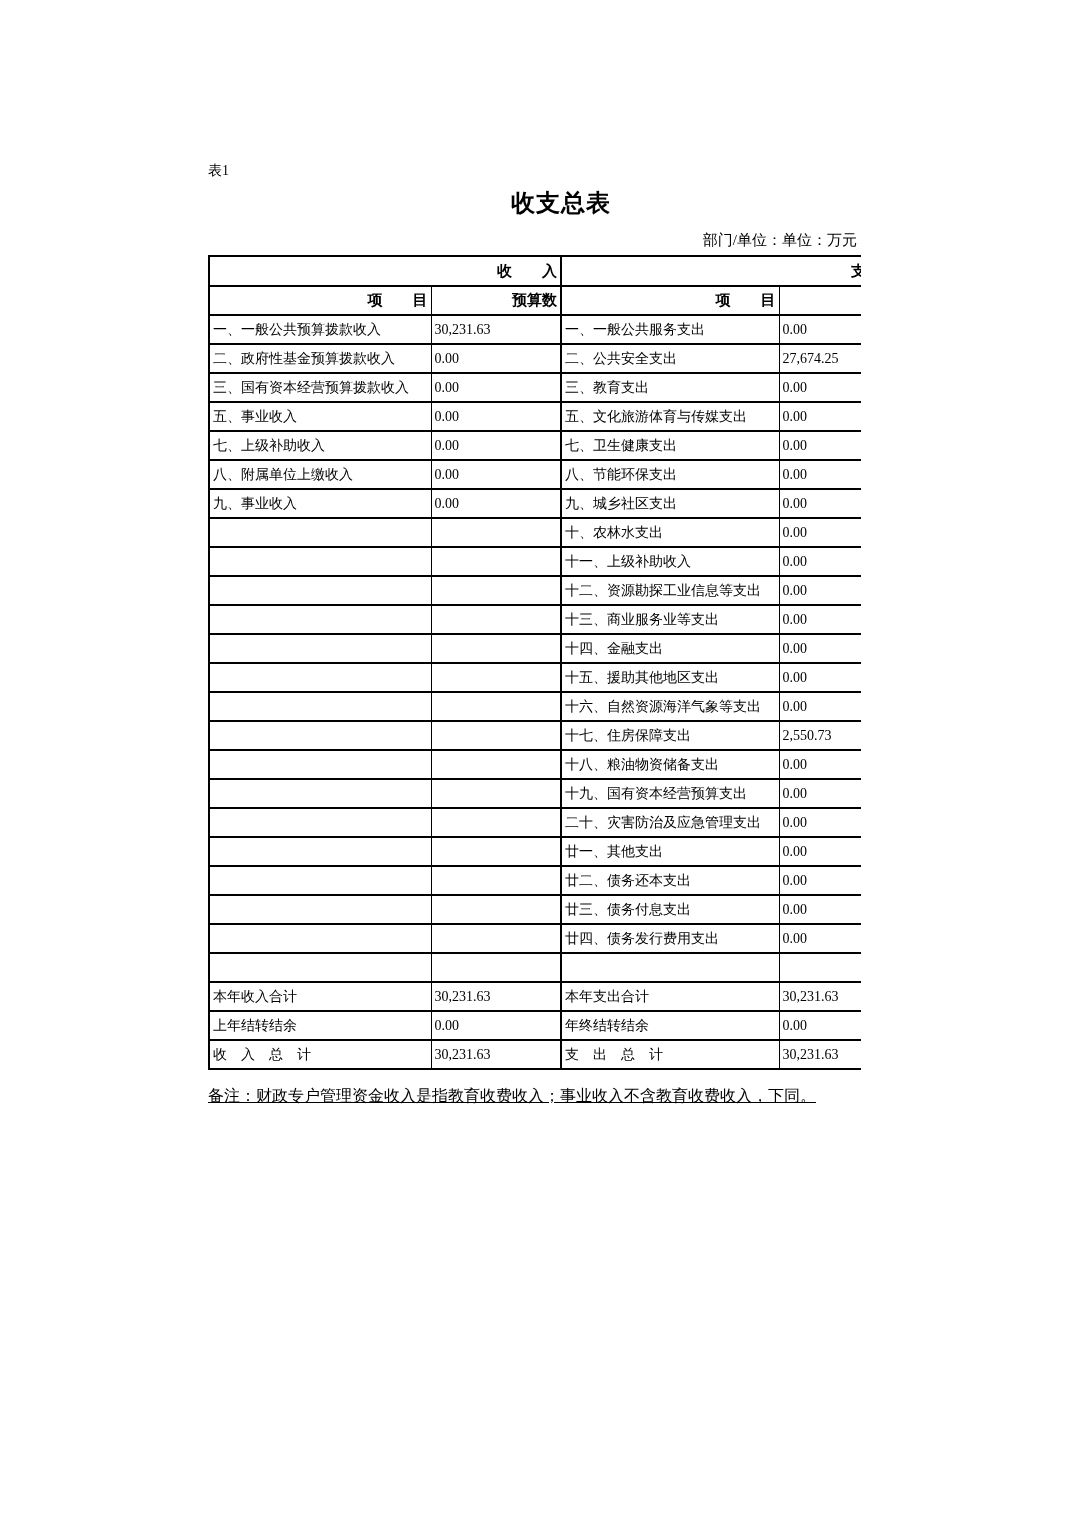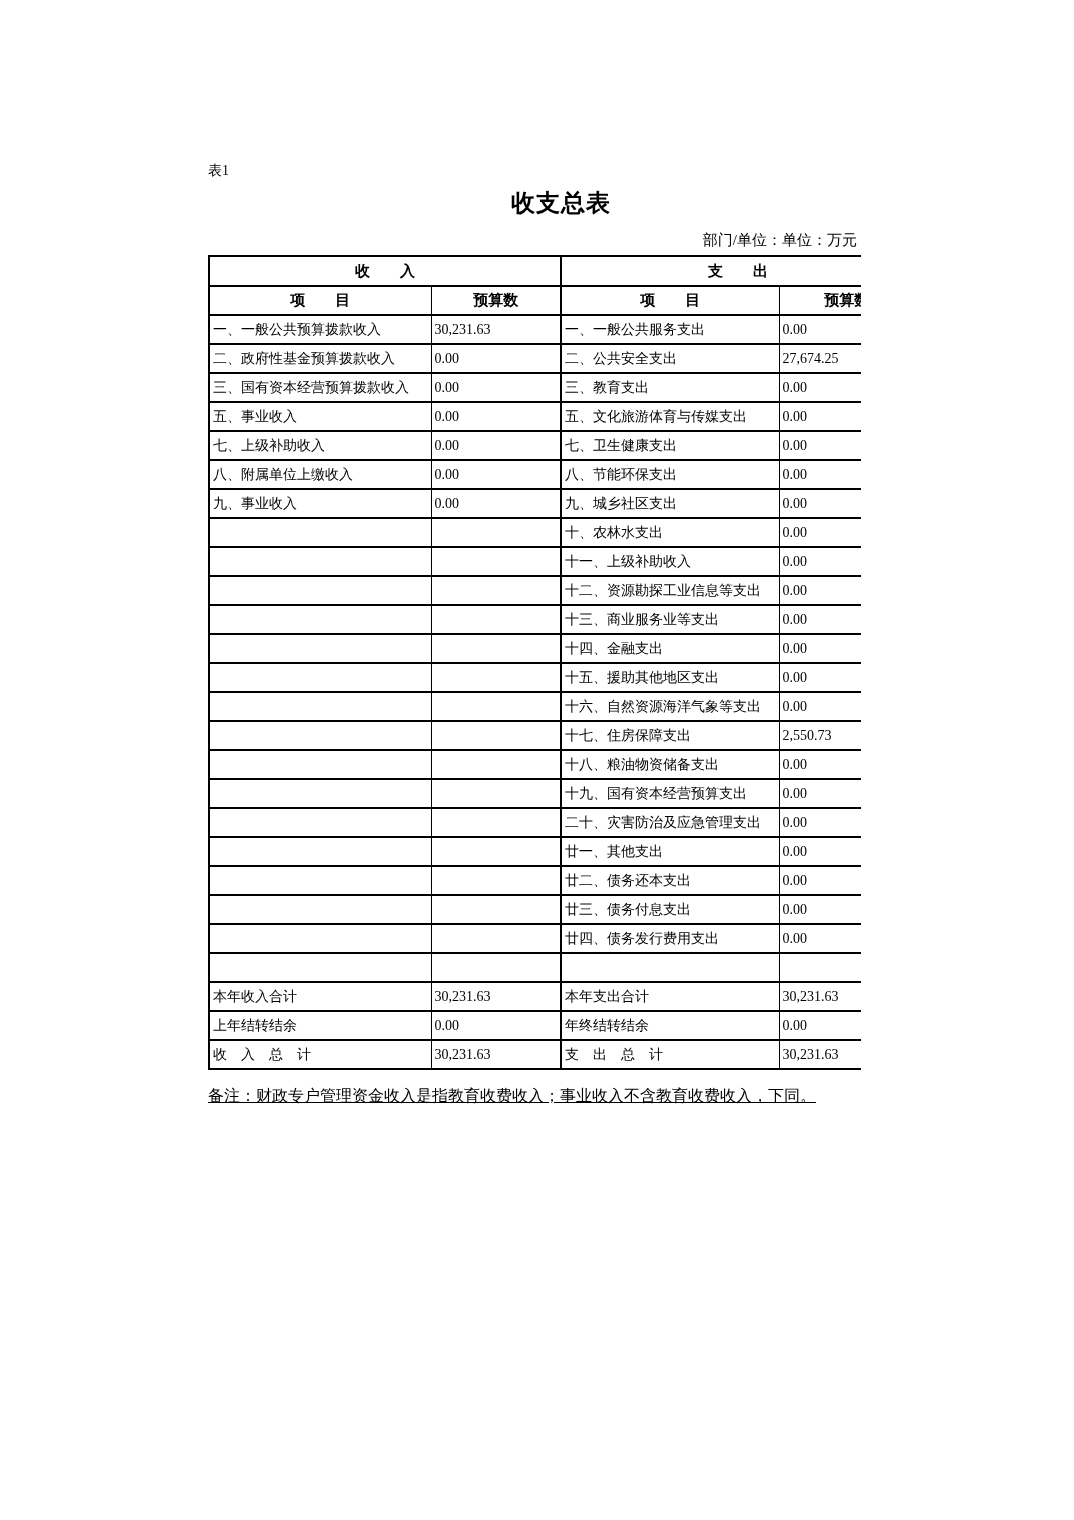--- a/index.html
+++ b/index.html
@@ -57,21 +57,21 @@
     font-weight: normal;
     overflow: hidden;
     white-space: nowrap;
     box-sizing: border-box;
     vertical-align: middle;
   }
   table.budget { border: 2px solid #000; }
   table.budget th {
     font-weight: bold;
     font-size: 15px;
-    text-align: center;
+    text-align: right;
     margin-top: 8px;
   }
   table.budget .sec-hdr { height: 30px; }
   table.budget .col-hdr th { height: 29px; }
   td.item { text-align: left; }
   td.val  { text-align: left; }
   .mid { border-left: 2px solid #000 !important; }
   .note {
     font-size: 16px;
     line-height: 20px;

